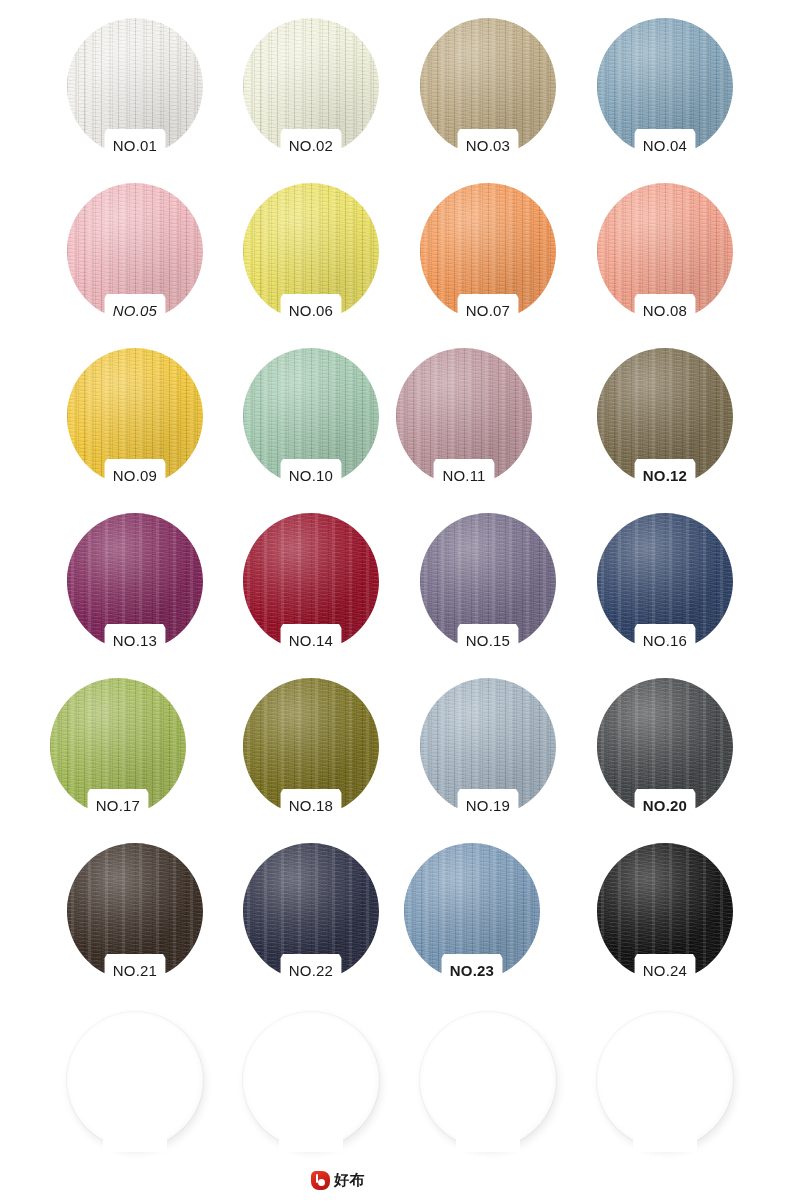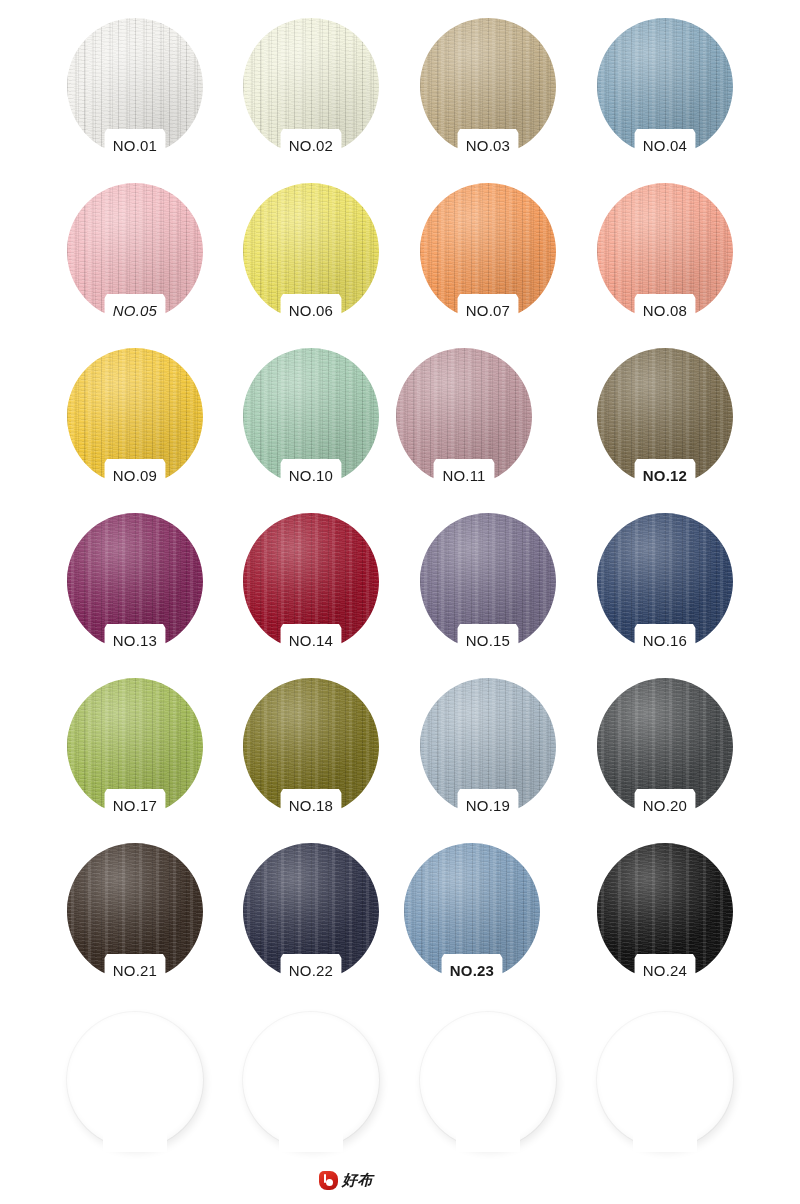--- a/index.html
+++ b/index.html
@@ -164,28 +164,27 @@
     font-size: 14.5px;
     line-height: 25px;
     color: #3c3c3c;
     font-family: "DejaVu Sans", "Liberation Sans", sans-serif;
     white-space: nowrap;
   }
 
   
   .footer {
     position: absolute;
-    left: 8px;
+    left: 0;
     top: 1158px;
     width: 676px;
     height: 44px;
     display: flex;
     align-items: center;
     justify-content: center;
-    font-style: italic;
   }
   .brand {
     display: flex;
     align-items: center;
     gap: 4px;
   }
   .brand-mark {
     width: 19px;
     height: 19px;
     border-radius: 5px 8px 8px 8px;
@@ -399,21 +398,21 @@
       <div class="swatch-cell" style="left: 597px; top: 513px;">
         <div class="swatch-disc-wrap">
           <div class="swatch-disc">
             <div class="swatch-fill" style="background: rgb(50, 70, 107);"></div>
             <div class="knit-texture"></div>
             <div class="disc-shade"></div>
           </div>
         </div>
         <div class="swatch-label">NO.16</div>
       </div>
-      <div class="swatch-cell" style="left: 67px; top: 678px;">
+      <div class="swatch-cell" style="left: 50px; top: 678px;">
         <div class="swatch-disc-wrap">
           <div class="swatch-disc">
             <div class="swatch-fill" style="background: rgb(164, 188, 88);"></div>
             <div class="knit-texture"></div>
             <div class="disc-shade"></div>
           </div>
         </div>
         <div class="swatch-label">NO.17</div>
       </div>
       <div class="swatch-cell" style="left: 243px; top: 678px;">
@@ -429,21 +428,21 @@
       <div class="swatch-cell" style="left: 420px; top: 678px;">
         <div class="swatch-disc-wrap">
           <div class="swatch-disc">
             <div class="swatch-fill" style="background: rgb(167, 183, 196);"></div>
             <div class="knit-texture"></div>
             <div class="disc-shade"></div>
           </div>
         </div>
         <div class="swatch-label">NO.19</div>
       </div>
-      <div class="swatch-cell" style="left: 597px; top: 678px;">
+      <div class="swatch-cell" style="left: 597px; top: 678px; font-weight: bold;">
         <div class="swatch-disc-wrap">
           <div class="swatch-disc">
             <div class="swatch-fill" style="background: rgb(71, 74, 76);"></div>
             <div class="knit-texture"></div>
             <div class="disc-shade"></div>
           </div>
         </div>
         <div class="swatch-label">NO.20</div>
       </div>
       <div class="swatch-cell" style="left: 67px; top: 843px;">

